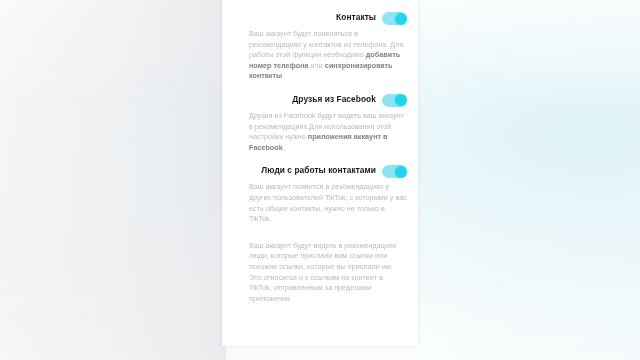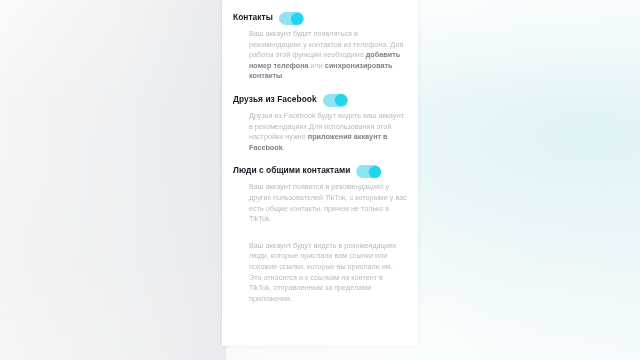--- a/index.html
+++ b/index.html
@@ -65,21 +65,21 @@
   .setting {
     position: relative;
     padding: 0 0 12px 0;
   }
   .setting:first-child { padding-top: 12px; }
 
   .setting-head {
     position: relative;
     display: flex;
     align-items: flex-start;
-    justify-content: flex-start;
+    justify-content: flex-end;
     gap: 6px;
   }
 
   .setting-title {
     font-size: 8.4px;
     line-height: 11.6px;
     font-weight: bold;
     color: #161823;
     letter-spacing: 0.05px;
     max-width: 132px;
@@ -146,26 +146,26 @@
           <div class="setting-head">
             <h3 class="setting-title">Друзья из Facebook</h3>
             <div class="toggle" role="switch" aria-checked="true">
               <span class="knob"></span>
             </div>
           </div>
           <p class="setting-desc"><span>Друзья из Facebook будут видеть ваш аккаунт в рекомендациях.Для использования этой настройки нужно </span><b>приложения аккаунт в Facebook</b><span>.</span></p>
         </div>
         <div class="setting">
           <div class="setting-head">
-            <h3 class="setting-title">Люди с общими контактами</h3>
+            <h3 class="setting-title">Люди с работы контактами</h3>
             <div class="toggle" role="switch" aria-checked="true">
               <span class="knob"></span>
             </div>
           </div>
-          <p class="setting-desc"><span>Ваш аккаунт появится в рекомендациях у других пользователей TikTok, с которыми у вас есть общие контакты, причем не только в TikTok.</span></p>
+          <p class="setting-desc"><span>Ваш аккаунт появится в рекомендациях у других пользователей TikTok, с которыми у вас есть общие контакты, нужно не только в TikTok.</span></p>
         </div>
         <div class="setting">
           <p class="setting-desc"><span>Ваш аккаунт будут видеть в рекомендациях люди, которые прислали вам ссылки или похожие ссылки, которые вы прислали им. Это относится и к ссылкам на контент в TikTok, отправленным за пределами приложения.</span></p>
         </div>
       </div>
   </div>
 
 </div>
 
 </body></html>

